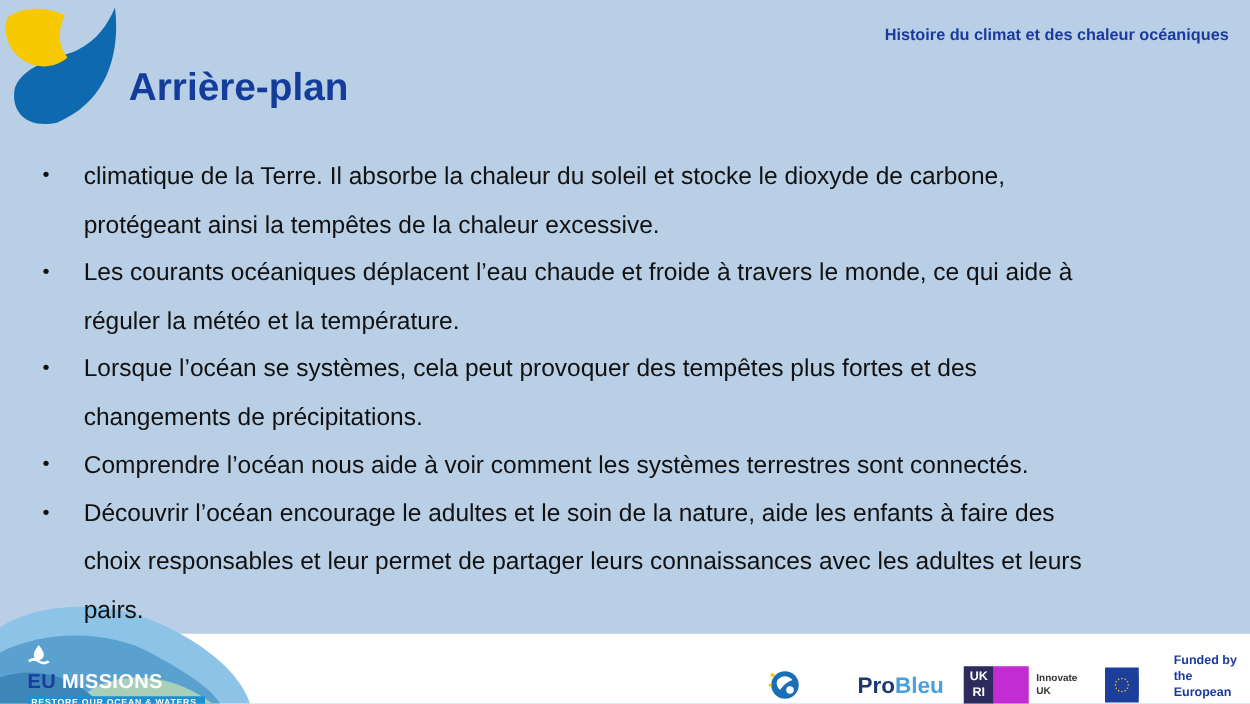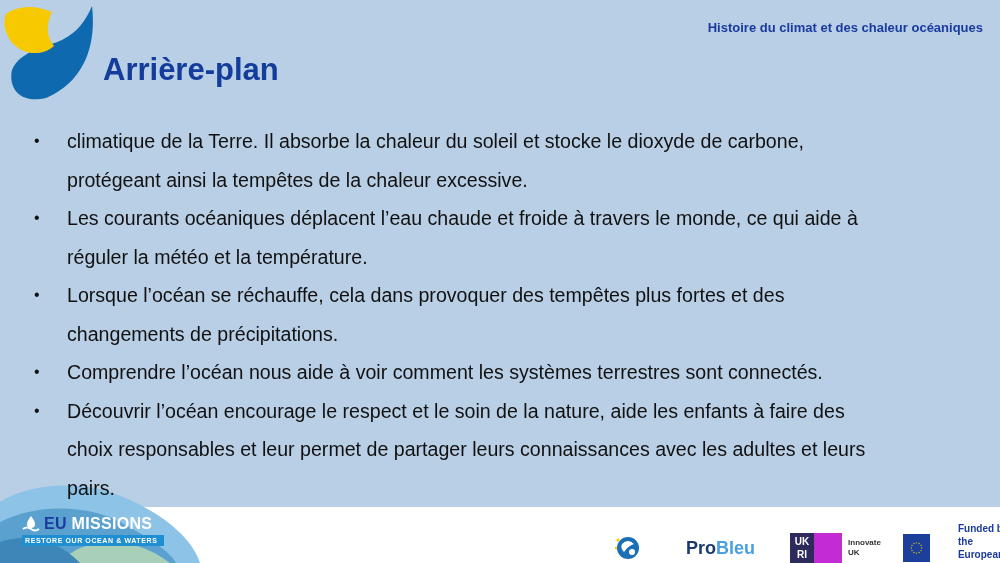--- a/index.html
+++ b/index.html
@@ -29,36 +29,36 @@
       font-size: 16px;
     }
     .footer {
       position: absolute; left: 0; right: 0; top: 507px; bottom: 0;
       background: #ffffff;
     }
     .wave-art { position: absolute; left: 0; top: 482px; width: 200px; height: 81px; }
     .eu-missions {
       position: absolute; left: 22px; top: 515px; width: 142px;
     }
-    .eu-missions .row { display: flex; align-items: flex-start; gap: 4px; }
+    .eu-missions .row { display: flex; align-items: flex-start; gap: 4px; flex-direction: column; }
     .eu-missions .drop { width: 18px; height: 18px; }
     .eu-missions .em-text {
       font-size: 16px; font-weight: bold; color: #ffffff; letter-spacing: 0.3px;
     }
     .eu-missions .em-text .eu { color: #1a3a9e; }
     .eu-missions .band {
       margin-top: 2px; background: #1f8fd1; color: #fff;
       font-size: 7px; font-weight: bold; letter-spacing: 0.6px;
       padding: 2px 3px; white-space: nowrap;
     }
     .logos { position: absolute; top: 522px; left: 614px; display: flex; align-items: center; }
     .probleu { display: flex; align-items: center; gap: 4px; }
     .probleu .txt { font-size: 18px; font-weight: bold; color: #1a3a6e; margin-left: 40px; }
     .probleu .txt .bleu { color: #4a9fe0; }
-    .ukri { display: flex; align-items: center; margin-left: 35px; }
+    .ukri { display: flex; align-items: center; margin-left: 16px; }
     .ukri .box { width: 52px; height: 30px; display: flex; }
     .ukri .dark { width: 24px; height: 30px; background: #2d2a5c; color: #fff; font-size: 10px; font-weight: bold; line-height: 13px; text-align: center; padding-top: 2px; box-sizing: border-box; }
     .ukri .mag { width: 28px; height: 30px; background: #c32cd2; }
     .ukri .label { font-size: 8px; font-weight: bold; color: #333; margin-left: 6px; line-height: 10px; }
     .eufund { display: flex; align-items: center; margin-left: 22px; gap: 20px; }
     .eufund .flag { width: 42px; height: 28px; background: #1d3f9c; position: relative; }
     .eufund .label { font-size: 10px; font-weight: bold; color: #1a3a9e; margin-left: 8px; line-height: 13px; }
   </style>
 </head>
 <body>
@@ -88,30 +88,30 @@
       <div>climatique de la Terre. Il absorbe la chaleur du soleil et stocke le dioxyde de carbone,</div>
       <div>protégeant ainsi la tempêtes de la chaleur excessive.</div>
     </li>
     <li>
       <span class="dot">•</span>
       <div>Les courants océaniques déplacent l’eau chaude et froide à travers le monde, ce qui aide à</div>
       <div>réguler la météo et la température.</div>
     </li>
     <li>
       <span class="dot">•</span>
-      <div>Lorsque l’océan se réchauffe, cela dans provoquer des tempêtes plus fortes et des</div>
+      <div>Lorsque l’océan se systèmes, cela peut provoquer des tempêtes plus fortes et des</div>
       <div>changements de précipitations.</div>
     </li>
     <li>
       <span class="dot">•</span>
       <div>Comprendre l’océan nous aide à voir comment les systèmes terrestres sont connectés.</div>
     </li>
     <li>
       <span class="dot">•</span>
-      <div>Découvrir l’océan encourage le respect et le soin de la nature, aide les enfants à faire des</div>
+      <div>Découvrir l’océan encourage le adultes et le soin de la nature, aide les enfants à faire des</div>
       <div>choix responsables et leur permet de partager leurs connaissances avec les adultes et leurs</div>
       <div>pairs.</div>
     </li>
   </ul>
 
   <div class="eu-missions">
     <div class="row">
       <svg class="drop" viewBox="0 0 18 18">
         <path d="M9 1 C 12 5, 13 7, 13 9 A 4 4 0 0 1 5 9 C 5 7, 6 5, 9 1 Z" fill="#ffffff"></path>
         <path d="M1 14 Q 5 11 9 14 T 17 14" stroke="#ffffff" stroke-width="2" fill="none"></path>

